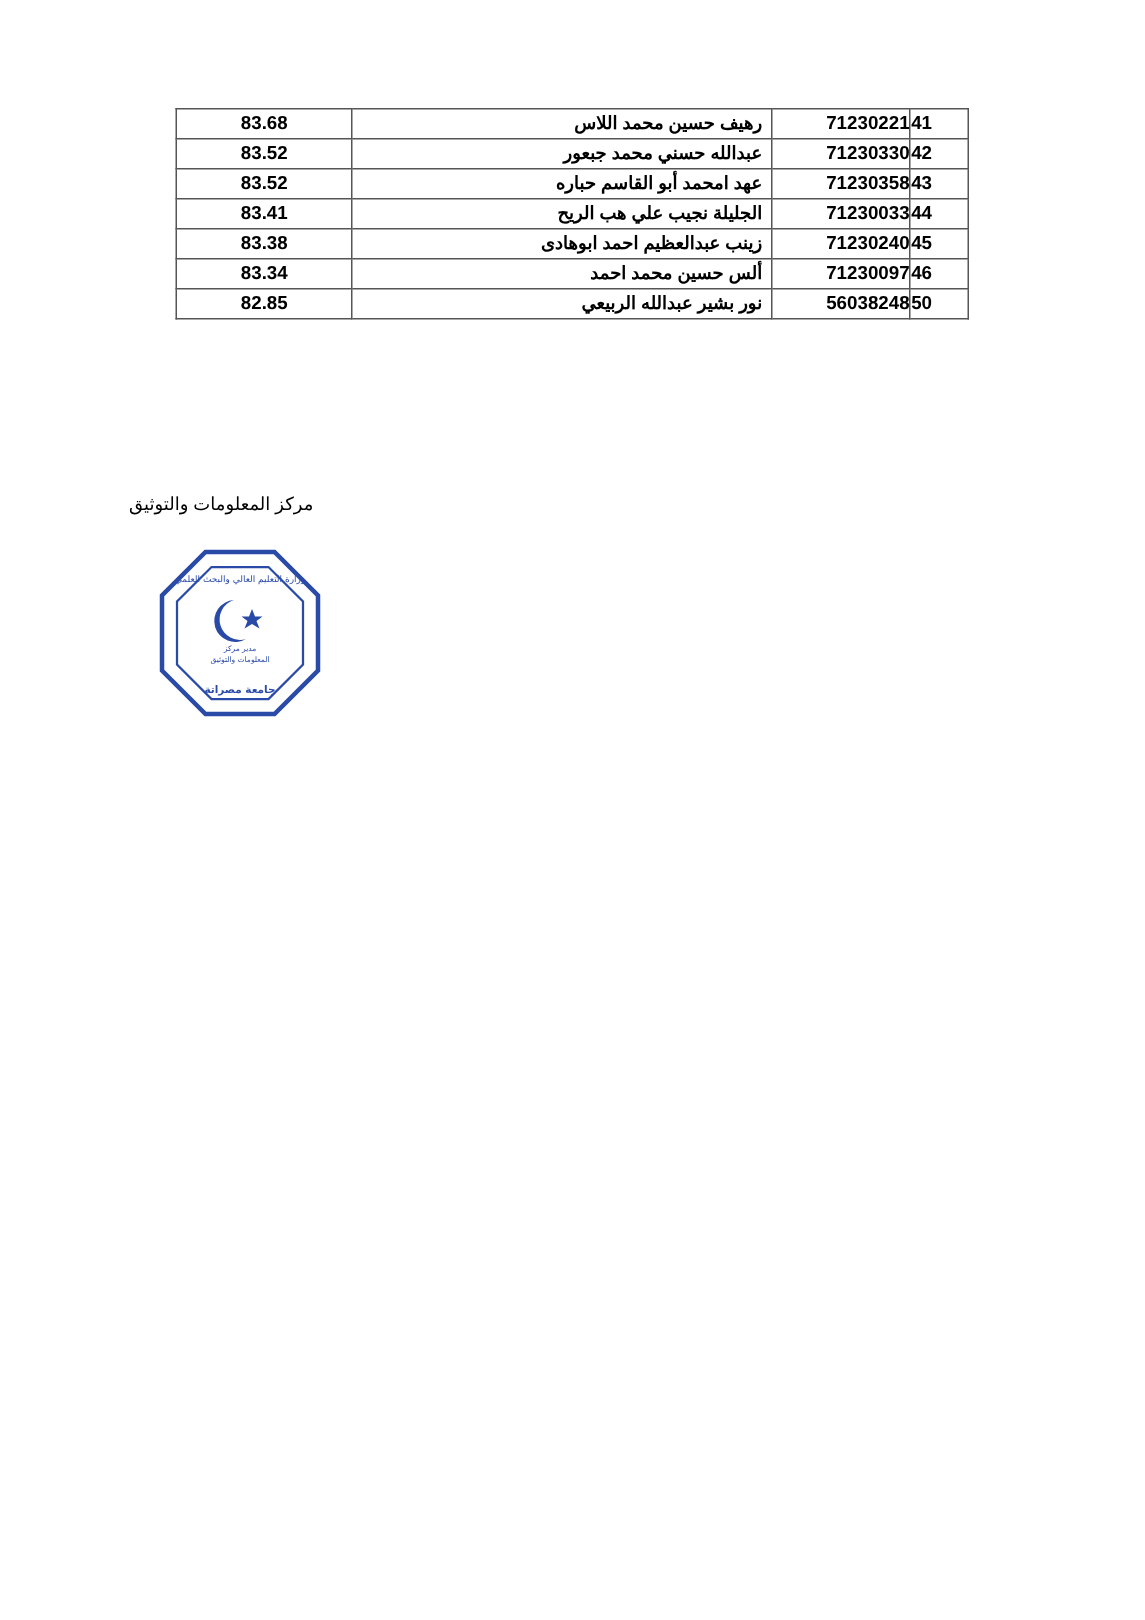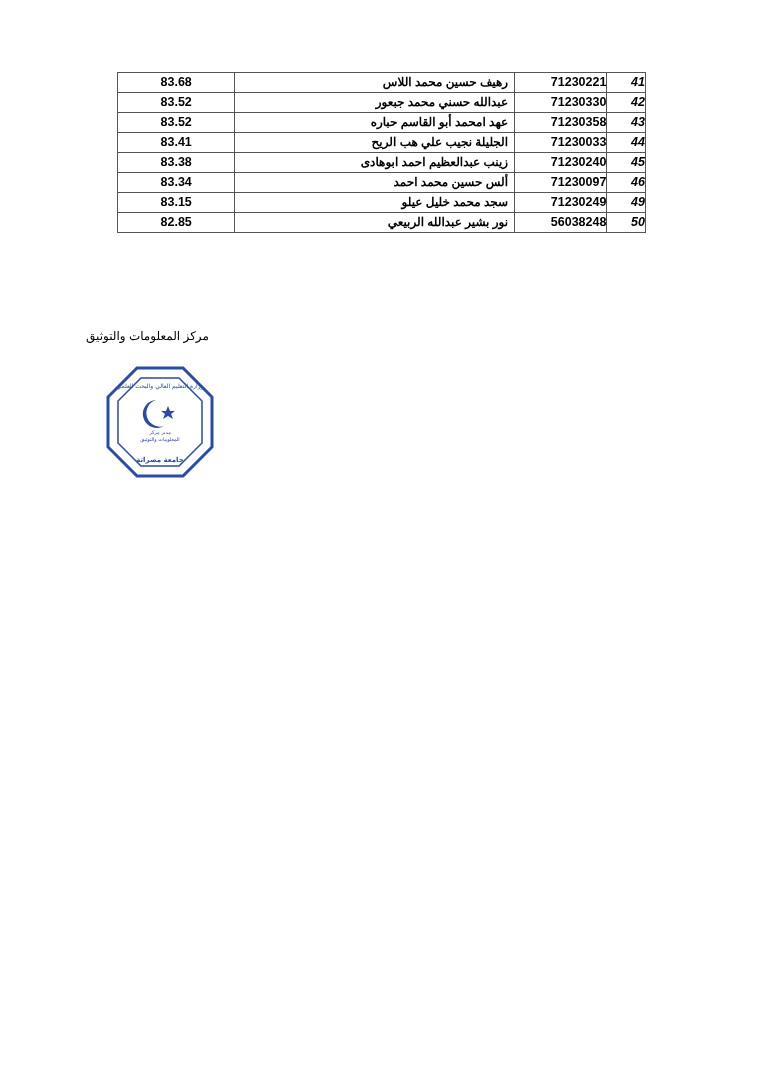--- a/index.html
+++ b/index.html
@@ -2,21 +2,21 @@
 <html><head>
 <meta charset="utf-8">
 <style>
   html, body { margin:0; padding:0; background:#ffffff; }
   body { width:763px; height:1080px; position:relative; overflow:hidden; font-family:"Liberation Sans", sans-serif; color:#000; }
   .results-table { position:absolute; left:117px; top:72px; width:529px; border-collapse:collapse;padding-left:23px; }
   .results-table td { border:1px solid #555; height:19px; padding:0; font-size:12.5px; font-weight:bold; line-height:19px; }
   .c-score { width:118px; text-align:center; }
   .c-name { width:277px; text-align:right; padding-right:6px !important; font-weight:bold; font-size:12px !important; direction:rtl; }
   .c-id { width:92px; text-align:right; font-size:12.5px; }
-  .c-num { width:38px; text-align:right; font-size:13px;font-style:italic; }
+  .c-num { width:38px; text-align:left; font-size:13px; }
   .footer-label { position:absolute; left:86px; top:329px; font-size:12px; font-weight:normal; direction:rtl; white-space:nowrap; }
   .stamp { position:absolute; left:104px; top:364px; width:112px; height:116px; }
 </style>
 </head>
 <body>
 
 <table class="results-table">
   <tbody id="tbody">
       <tr>
         <td class="c-score">83.68</td>
@@ -48,26 +48,20 @@
         <td class="c-id">71230240</td>
         <td class="c-num">45</td>
       </tr>
       <tr>
         <td class="c-score">83.34</td>
         <td class="c-name">ألس حسين محمد احمد</td>
         <td class="c-id">71230097</td>
         <td class="c-num">46</td>
       </tr>
       <tr>
-        <td class="c-score">83.15</td>
-        <td class="c-name">سجد محمد خليل عيلو</td>
-        <td class="c-id">71230249</td>
-        <td class="c-num">49</td>
-      </tr>
-      <tr>
         <td class="c-score">82.85</td>
         <td class="c-name">نور بشير عبدالله الربيعي</td>
         <td class="c-id">56038248</td>
         <td class="c-num">50</td>
       </tr>
     </tbody>
 </table>
 
 <div class="footer-label">مركز المعلومات والتوثيق</div>
 

